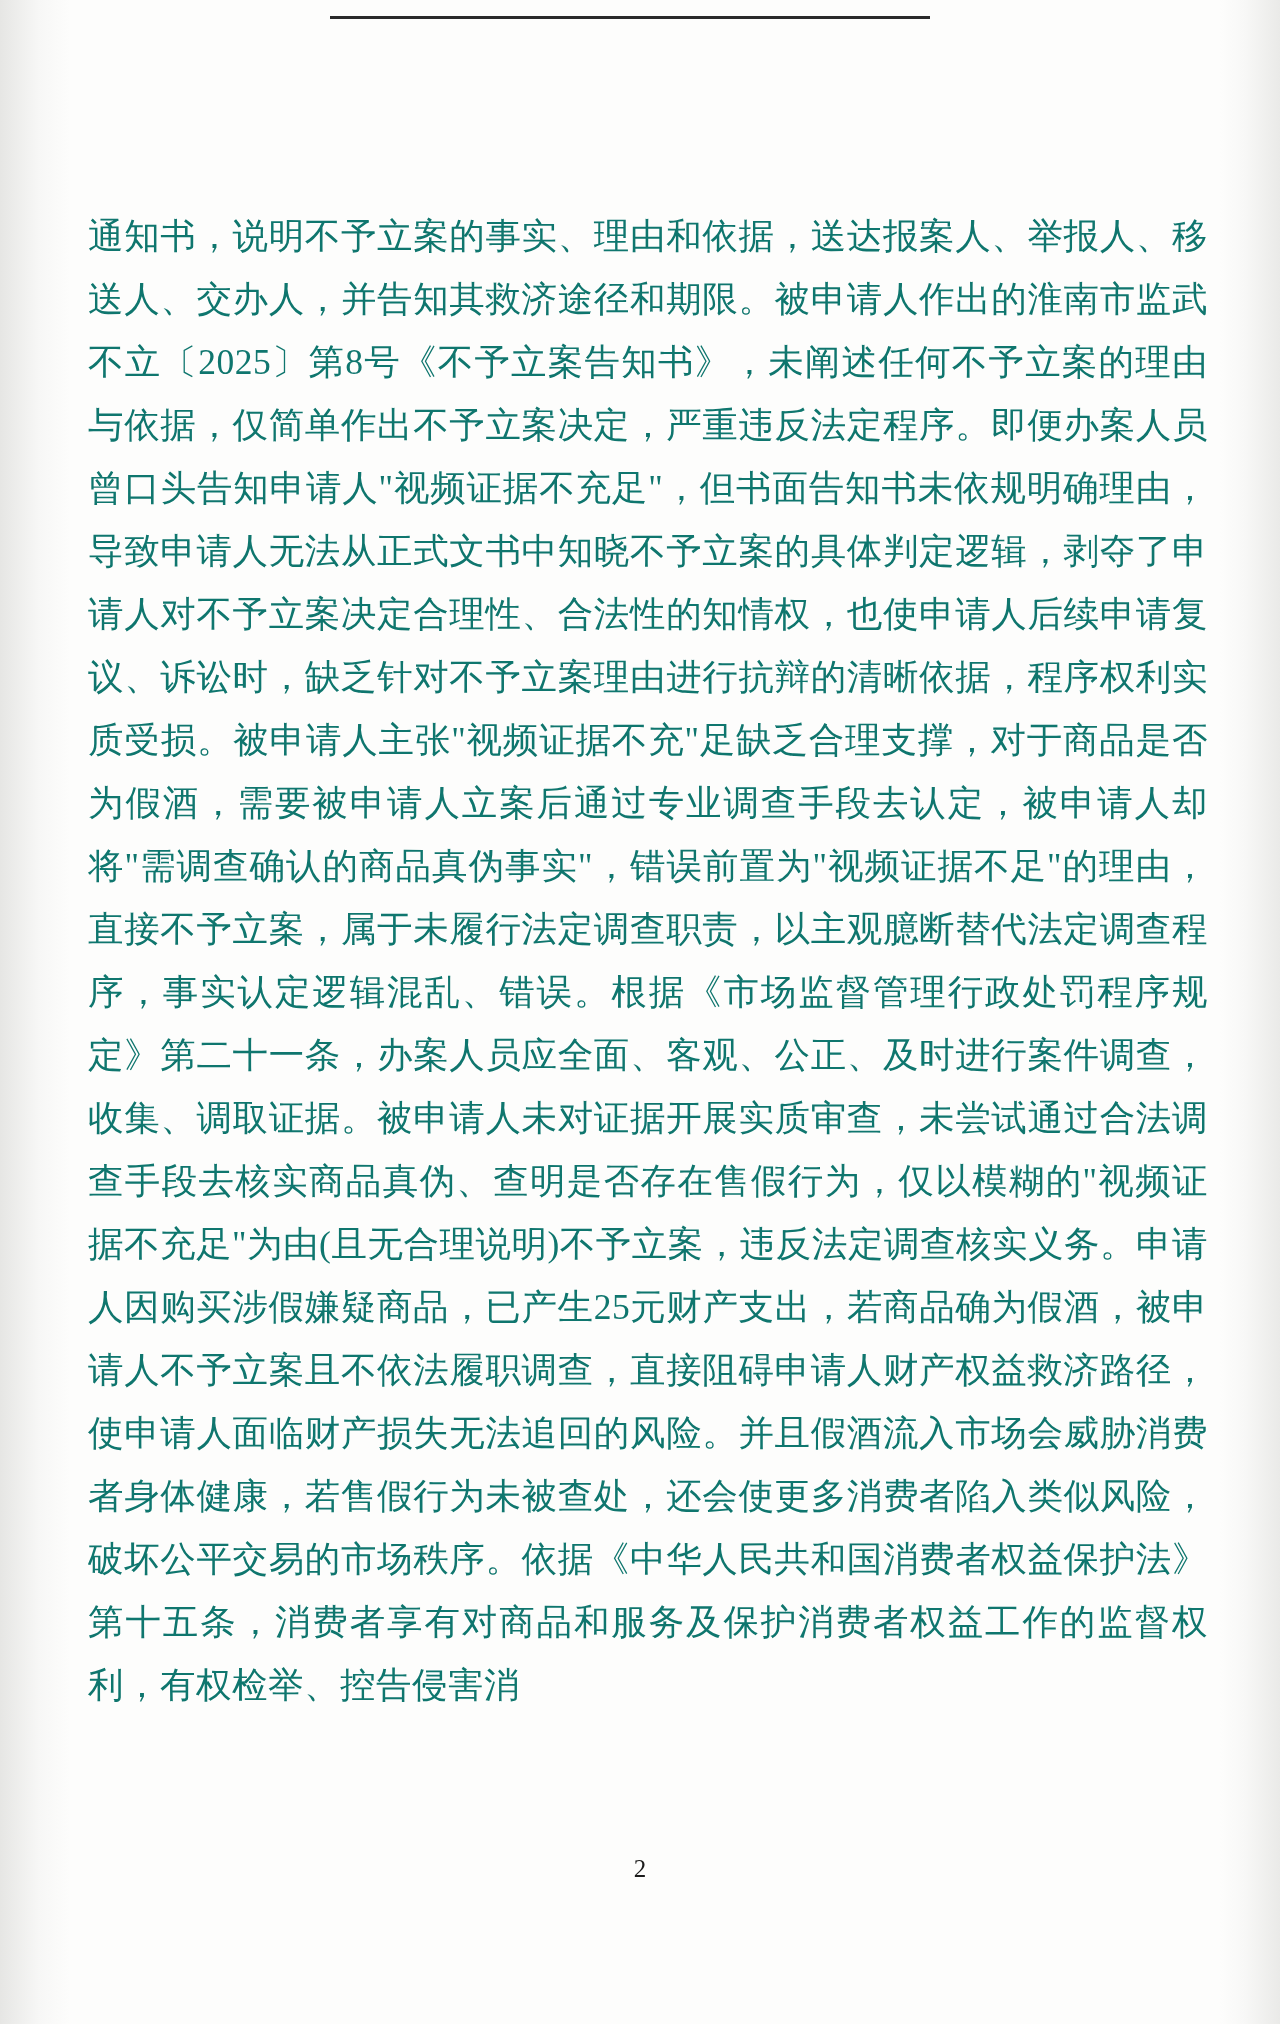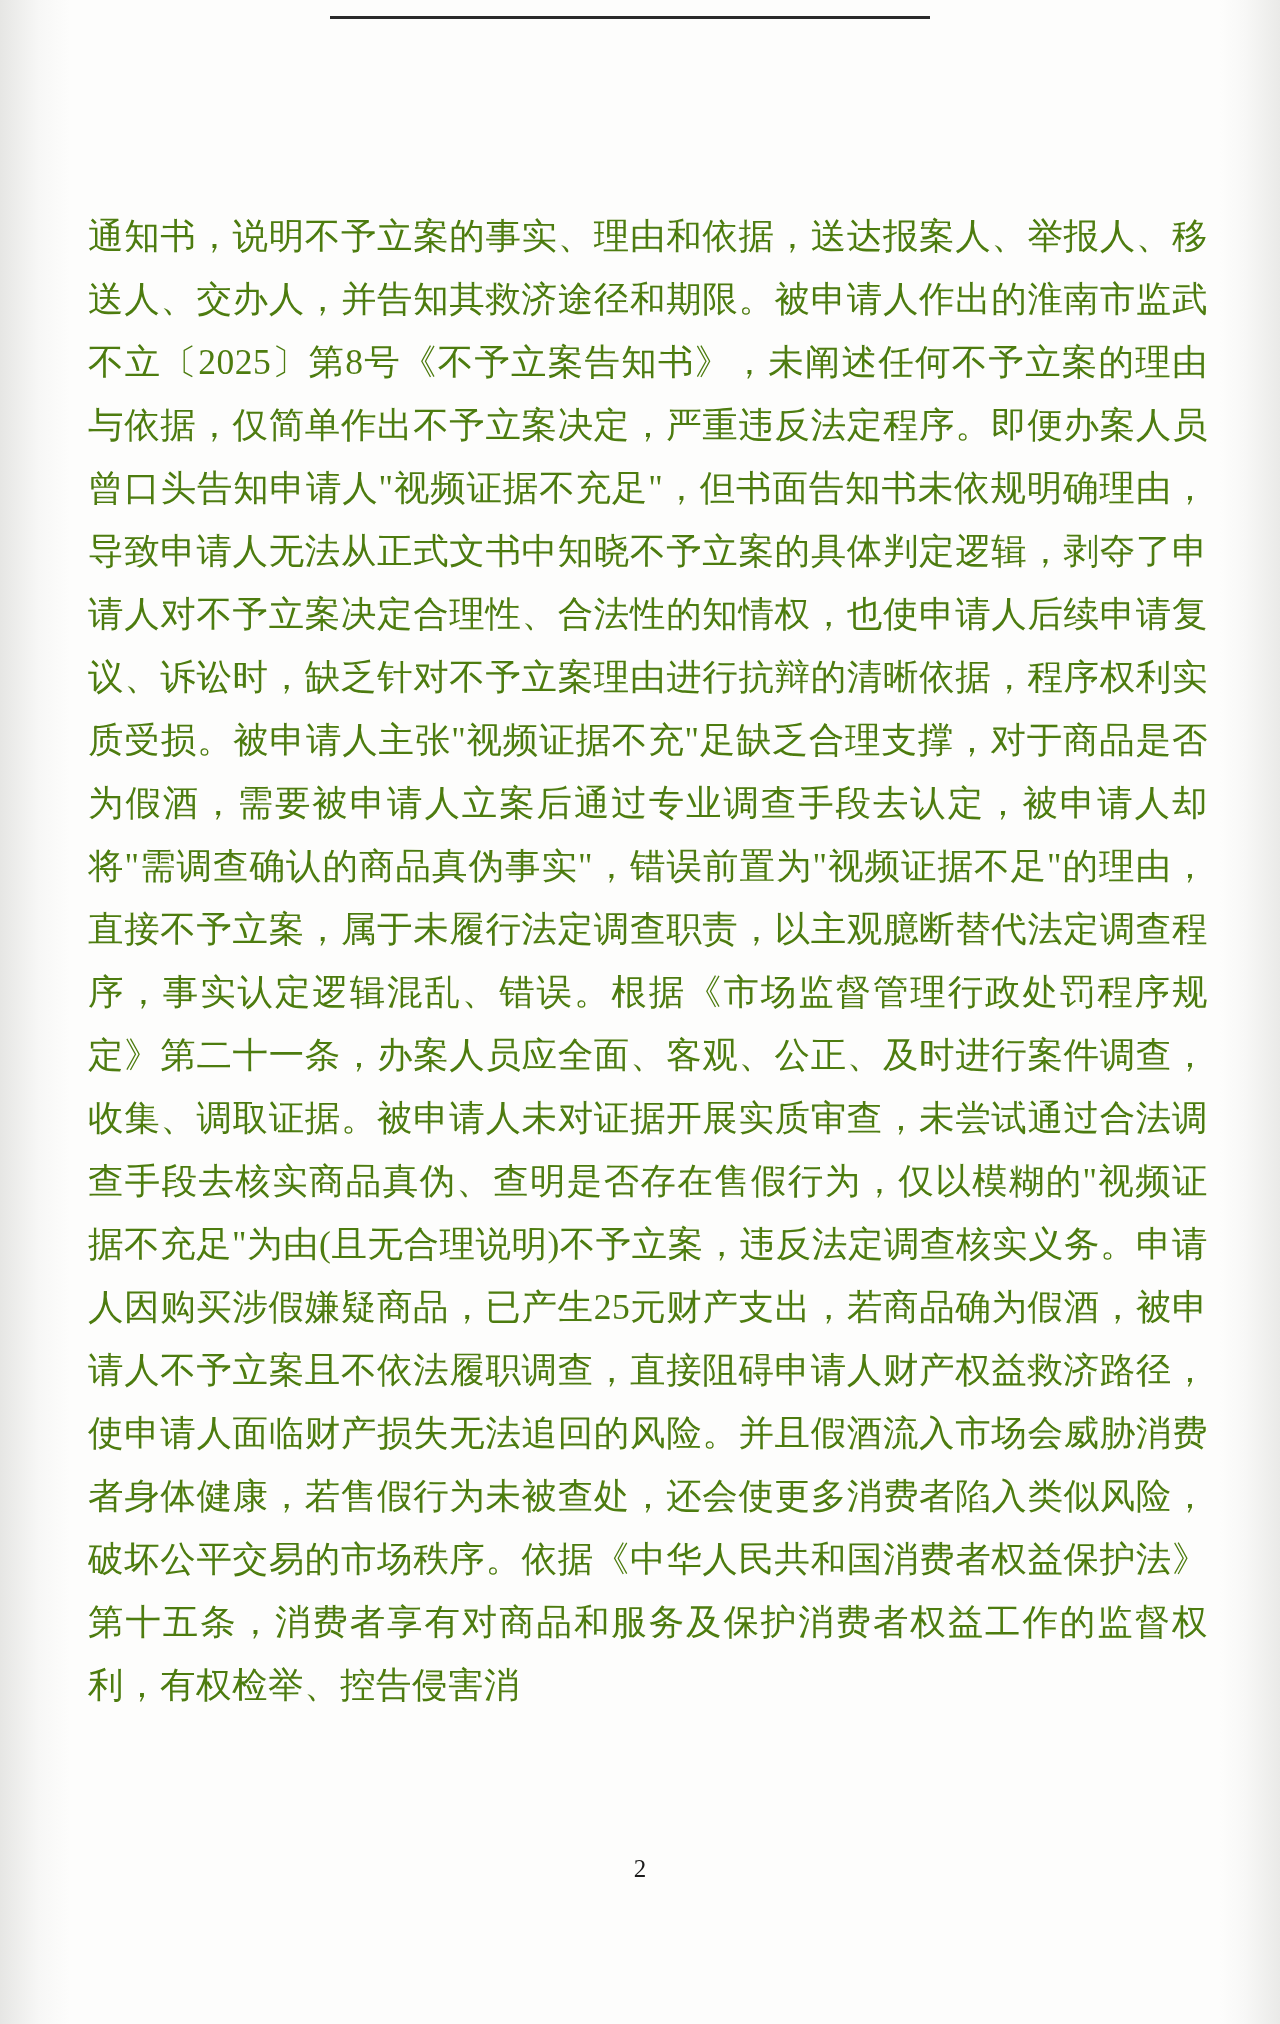--- a/index.html
+++ b/index.html
@@ -57,21 +57,21 @@
     width: 1120px;
   }
 
   .para {
     margin: 0;
     font-size: 35.5px;
     line-height: 63px;
     letter-spacing: 0.5px;
     text-align: justify;
     text-justify: inter-character;
-    color: #4d7c0f;
+    color: #0f766e;
     text-indent: 0;
   }
 
   .page-number {
     position: absolute;
     left: 0;
     top: 1855px;
     width: 1280px;
     text-align: center;
     font-size: 25px;

